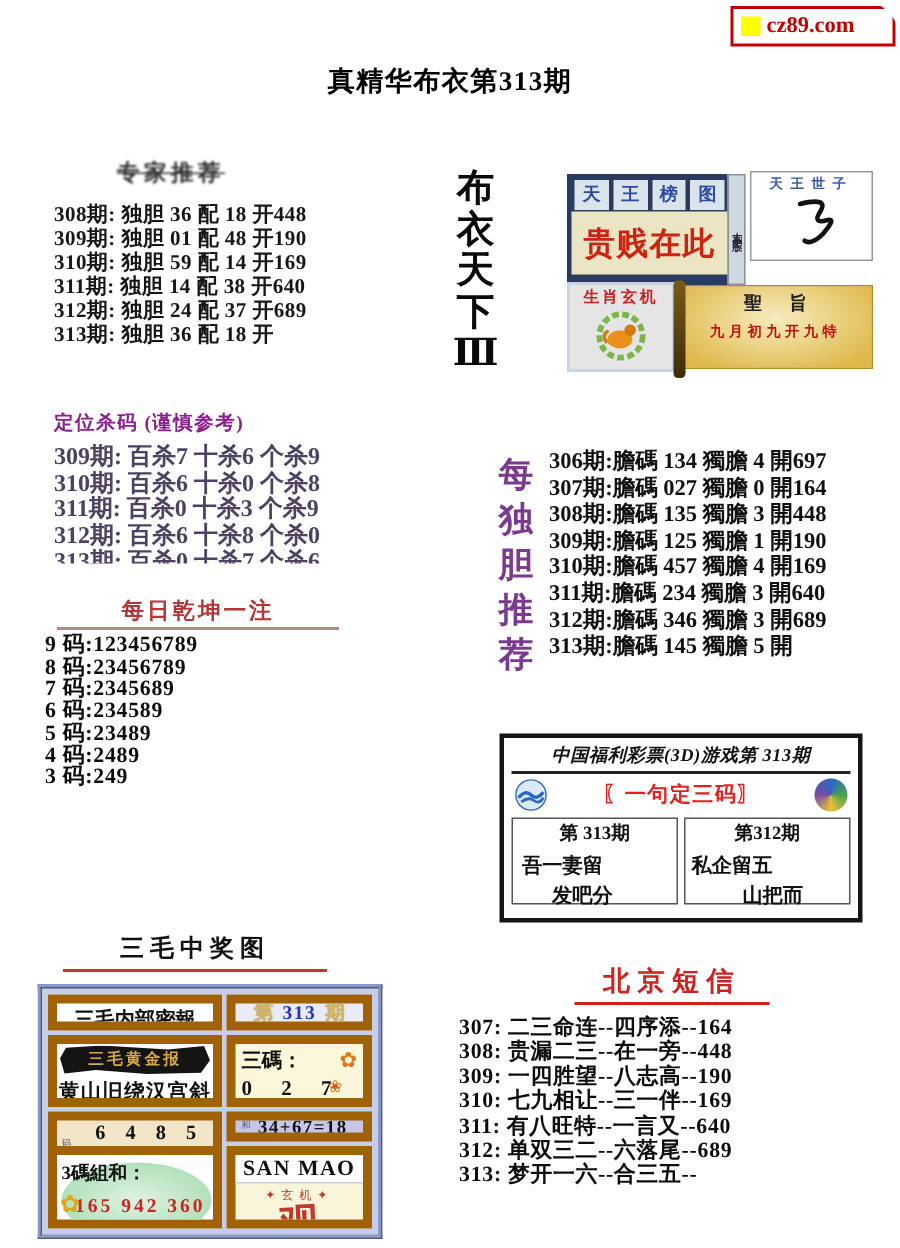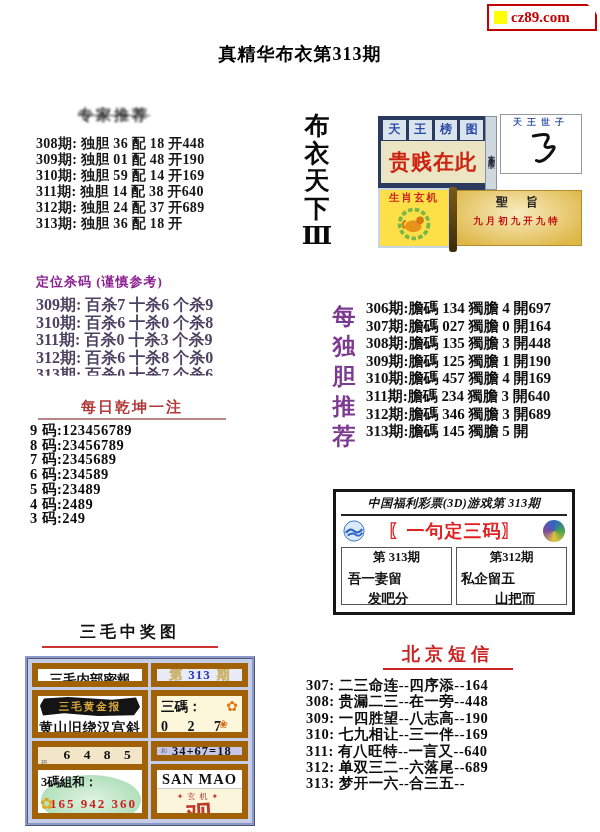--- a/index.html
+++ b/index.html
@@ -47,21 +47,21 @@
            text-align:center;line-height:19px;}
   .tw-main{height:42px;background:#ece5c3;display:flex;align-items:center;justify-content:center;}
   .tw-main-txt{color:#cc2211;font-size:21px;font-weight:bold;letter-spacing:1px;}
   .tw-side{position:absolute;left:107px;top:6px;width:12px;height:74px;background:#cfd8df;
            border:1px solid #8892a0;writing-mode:vertical-rl;font-size:7px;color:#223;
            letter-spacing:1px;text-align:center;box-sizing:border-box;}
   .tw-right{position:absolute;left:122px;top:4px;width:80px;height:58px;border:1px solid #999;
             background:#fff;text-align:center;}
   .tw-right-h{color:#3a5aaa;font-size:9px;letter-spacing:5px;margin-top:1px;font-weight:bold;}
   .tw-zodiac{position:absolute;left:0;top:78px;width:72px;height:60px;border:2px solid #c8d4e2;
-             background:#fde047;text-align:center;box-sizing:border-box;}
+             background:#e5e5e5;text-align:center;box-sizing:border-box;}
   .tw-zodiac-lab{color:#cc2222;font-size:10.5px;font-weight:bold;letter-spacing:2px;margin-top:1px;}
   .tw-scroll{position:absolute;left:74px;top:80px;width:128px;height:54px;border:1px solid #b08c2a;
              background:radial-gradient(ellipse at 50% 40%,#f7ecc0,#dfb84a 85%);}
   .tw-scroll:before{content:"";position:absolute;left:-4px;top:-4px;bottom:-7px;width:8px;
              background:linear-gradient(#7a5a18,#3d2c08);border-radius:3px;}
   .scroll-title{margin-top:3px;text-align:center;font-size:12px;font-weight:bold;color:#222;
              letter-spacing:18px;padding-left:18px;}
   .scroll-text{margin-top:4px;text-align:center;color:#c11111;font-size:9.5px;font-weight:bold;
              letter-spacing:3px;}
 
@@ -70,21 +70,21 @@
   .dudan-ch{font-size:23px;font-weight:bold;color:#7c3990;line-height:30px;}
   .dudan-list{position:absolute;left:366px;top:300px;}
   .row-dd{font-size:15px;font-weight:bold;color:#101010;line-height:17.6px;}
 
   
   .yiju{position:absolute;left:333px;top:489px;width:226px;height:114px;border:3px solid #151515;
         background:#fff;padding:3px 5px;box-sizing:content-box;}
   .yj-h{text-align:center;font-size:12px;font-weight:bold;font-style:italic;letter-spacing:.5px;
         border-bottom:2px solid #222;padding-bottom:2px;}
   .yj-titlerow{display:flex;align-items:center;justify-content:space-between;margin-top:3px;padding:0 2px;}
-  .yj-title{color:#e02222;font-size:18px;font-weight:bold;letter-spacing:1px;}
+  .yj-title{color:#e02222;font-size:14px;font-weight:bold;letter-spacing:1px;}
   .globe2{width:22px;height:22px;border-radius:50%;
         background:conic-gradient(#2b66c4,#49a24b,#e5c33a,#7a4aa0,#2b66c4);}
   .yj-cells{display:flex;gap:4px;margin-top:4px;}
   .yj-cell{flex:1;border:1px solid #555;height:54px;padding:1px 4px;}
   .yj-period{text-align:center;font-size:12.5px;font-weight:bold;}
   .yj-l1{font-size:13.5px;font-weight:bold;margin-top:4px;}
   .yj-l2{font-size:13.5px;font-weight:bold;margin-top:2px;}
   .ind-a{margin-left:2px;}  .ind-b{margin-left:22px;}
   .ind-c{margin-left:0;}  .ind-d{margin-left:34px;}
 

